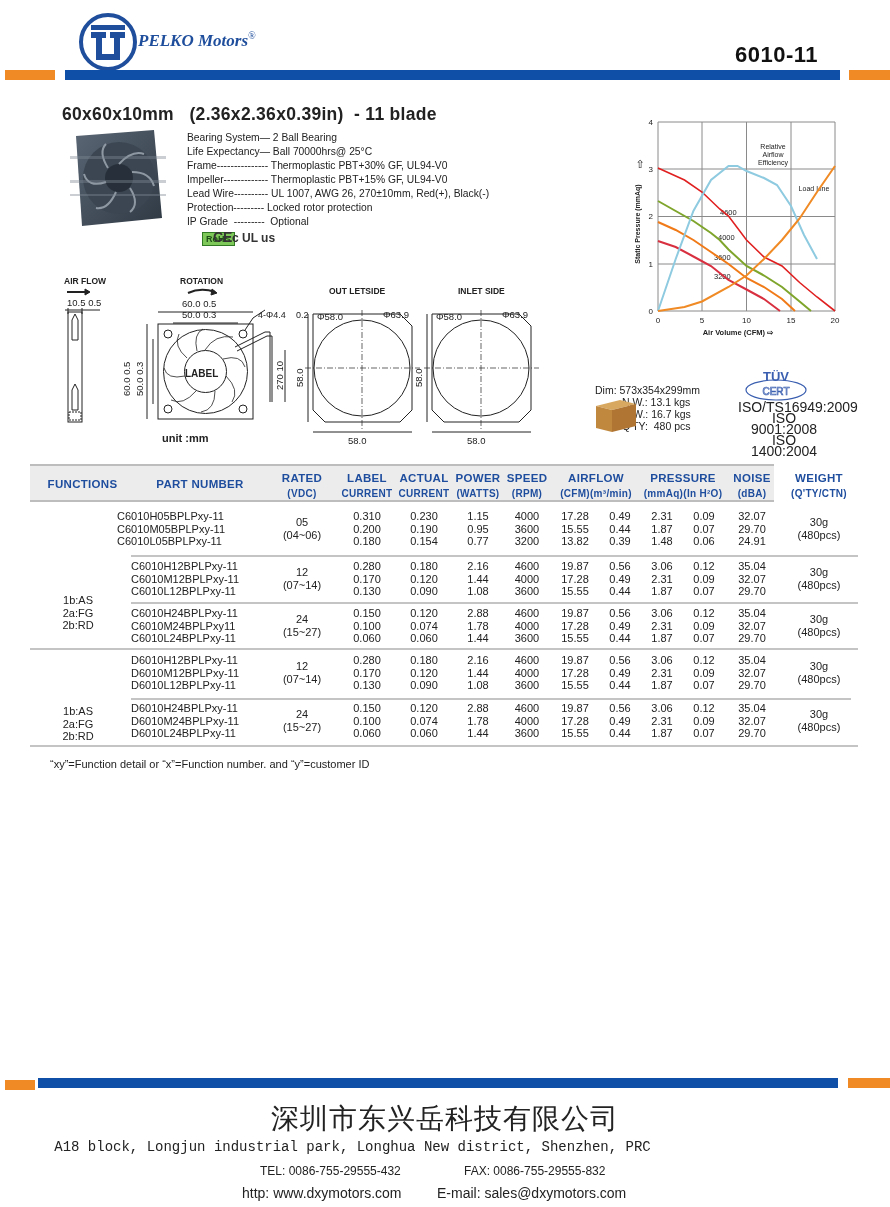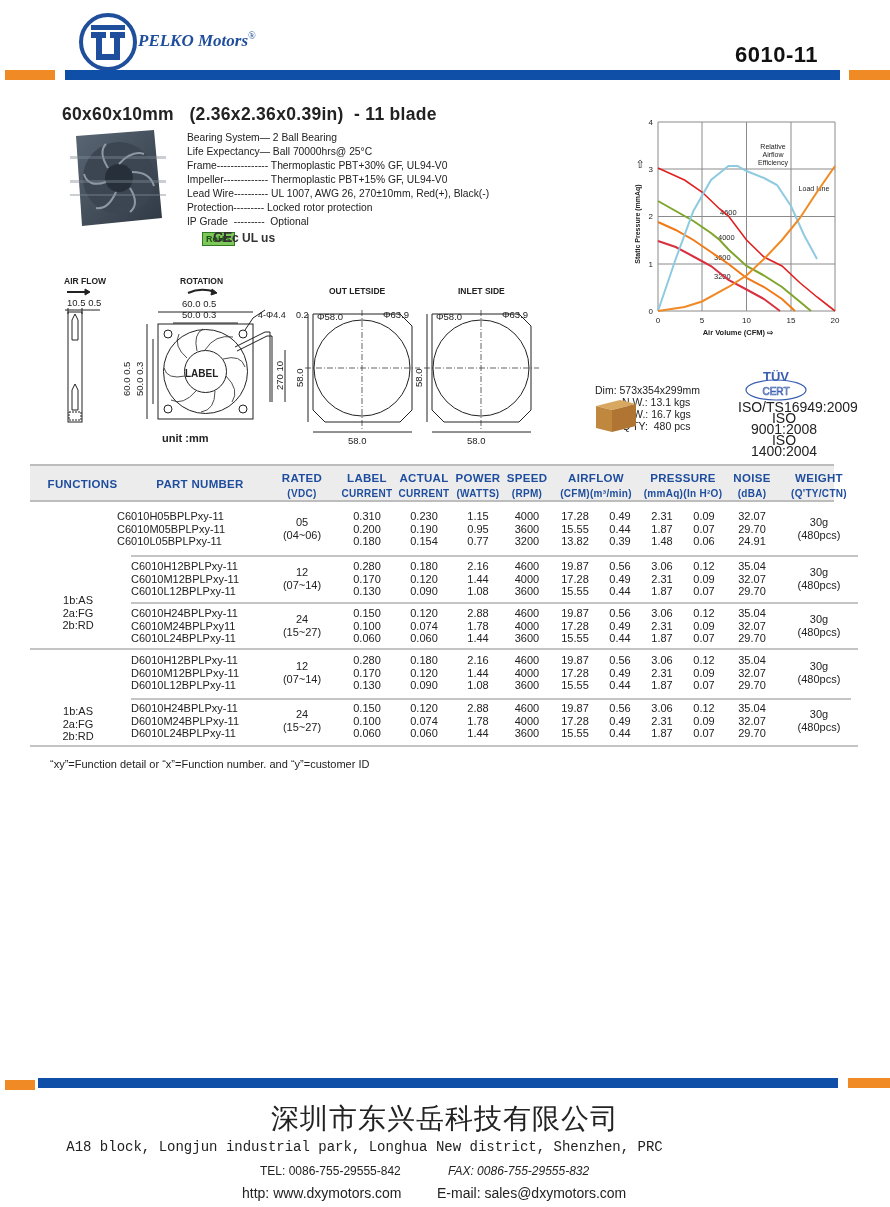--- a/index.html
+++ b/index.html
@@ -30,36 +30,36 @@
   .drawing { left: 55px; top: 272px; width: 520px; height: 175px; }
 
   
   .carton { left: 594px; top: 396px; width: 44px; height: 38px; }
   .pack { left: 595px; top: 384px; font-size: 10.5px; line-height: 12px; color: #222; }
   .pack .indent { padding-left: 27px; white-space: pre; }
   .tuv { left: 744px; top: 368px; width: 64px; height: 36px; }
   .iso { left: 738px; top: 402px; font-size: 14px; line-height: 11px; color: #222; text-align: center; width: 92px; }
 
   
-  .table-wrap { left: 30px; top: 464px; width: 804px; border-radius: 18px; }
+  .table-wrap { left: 30px; top: 464px; width: 744px; border-radius: 18px; }
   .thead { height: 38px; background: #ececec; border-top: 2px solid #bdbdbd; border-bottom: 2px solid #bdbdbd; position: relative; }
   .th { position: absolute; color: #1e4d9e; font-weight: bold; text-align: center; font-size: 11.5px; line-height: 13px; letter-spacing: 0.3px; }
   .th .sub { font-size: 10px; display: block; margin-top: 2px; }
   .tbody { position: relative; }
   .grp { position: absolute; left: 0; width: 828px; }
   .cell { position: absolute; font-size: 11px; line-height: 12.5px; color: #222; text-align: center; white-space: nowrap; }
   .cell.left { text-align: left; }
   .sep { position: absolute; height: 2px; background: #c4c4c4; }
   .footnote { left: 50px; top: 758px; font-size: 11px; color: #222; }
 
   
   .cn-name { left: 0; width: 890px; top: 1100px; text-align: center; font-family: "DejaVu Serif", serif; font-size: 28px; color: #222; letter-spacing: 1px; }
-  .addr { left: 12px; width: 705px; top: 1139px; text-align: center; font-family: "Liberation Mono", monospace; font-size: 14px; color: #222; }
+  .addr { left: 0; width: 705px; top: 1139px; text-align: center; font-family: "Liberation Mono", monospace; font-size: 14px; color: #222; }
   .tel { left: 260px; top: 1164px; font-size: 12px; color: #222; }
-  .fax { left: 448px; top: 1164px; font-size: 12px; color: #222; font-style: italic; }
+  .fax { left: 464px; top: 1164px; font-size: 12px; color: #222; }
   .web { left: 242px; top: 1185px; font-size: 14px; color: #222; }
   .mail { left: 437px; top: 1185px; font-size: 14px; color: #222; }
 </style>
 </head>
 <body>
 
 <svg class="abs logo" viewBox="0 0 60 60">
   <circle cx="30" cy="30" r="27" fill="none" stroke="#1f4e9c" stroke-width="4"></circle>
   <rect x="13" y="13" width="34" height="5" fill="#1f4e9c"></rect>
   <rect x="13" y="20" width="15" height="6" fill="#1f4e9c"></rect>
@@ -485,16 +485,16 @@
 </div>
 
 <div class="abs footnote">“xy”=Function detail or “x”=Function number. and “y”=customer ID</div>
 
 <div class="abs bar-orange" style="left:5px; top:1080px; width:30px;"></div>
 <div class="abs bar-blue" style="left:38px; top:1078px; width:800px;"></div>
 <div class="abs bar-orange" style="left:848px; top:1078px; width:42px;"></div>
 
 <div class="abs cn-name">深圳市东兴岳科技有限公司</div>
 <div class="abs addr">A18 block, Longjun industrial park, Longhua New district, Shenzhen, PRC</div>
-<div class="abs tel">TEL: 0086-755-29555-842</div>
+<div class="abs tel">TEL: 0086-755-29555-432</div>
 <div class="abs fax">FAX: 0086-755-29555-832</div>
 <div class="abs web">http: www.dxymotors.com</div>
 <div class="abs mail">E-mail: sales@dxymotors.com</div>
 
 </body></html>

